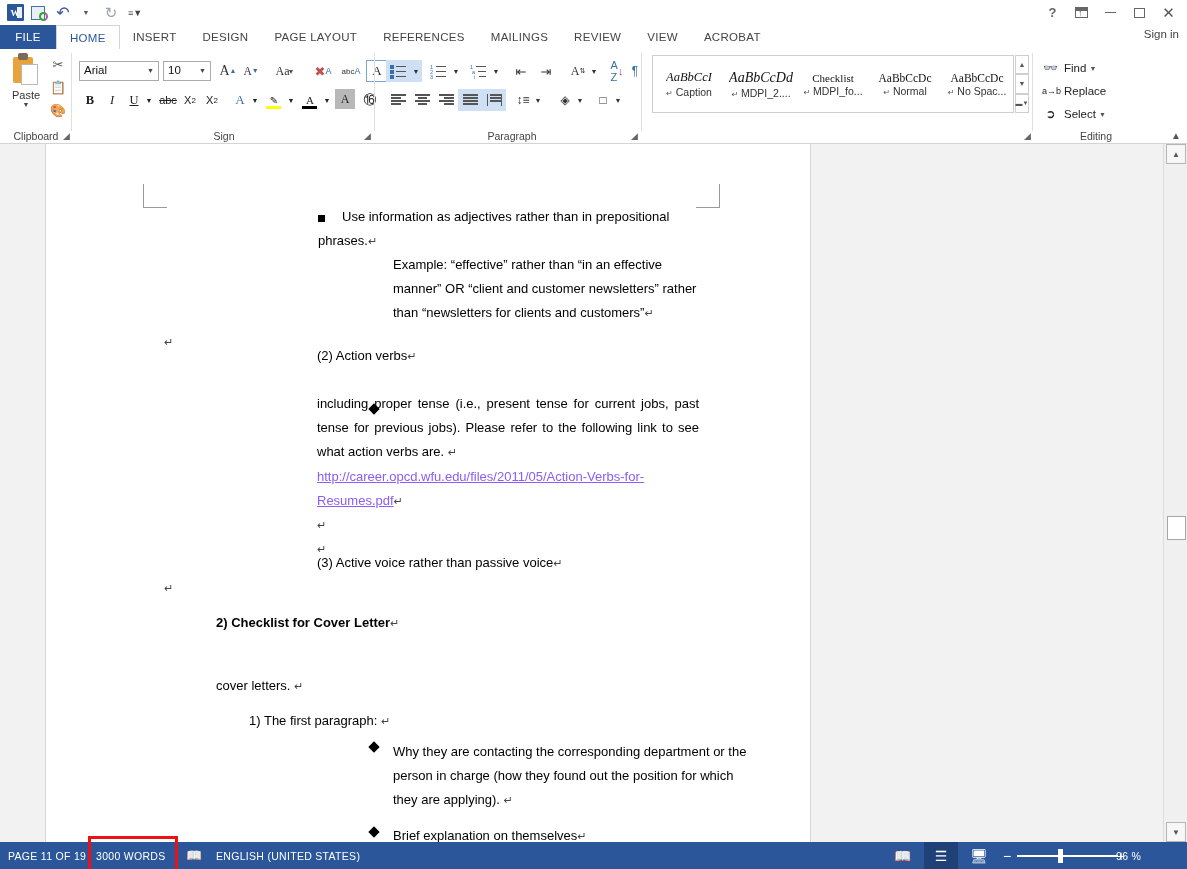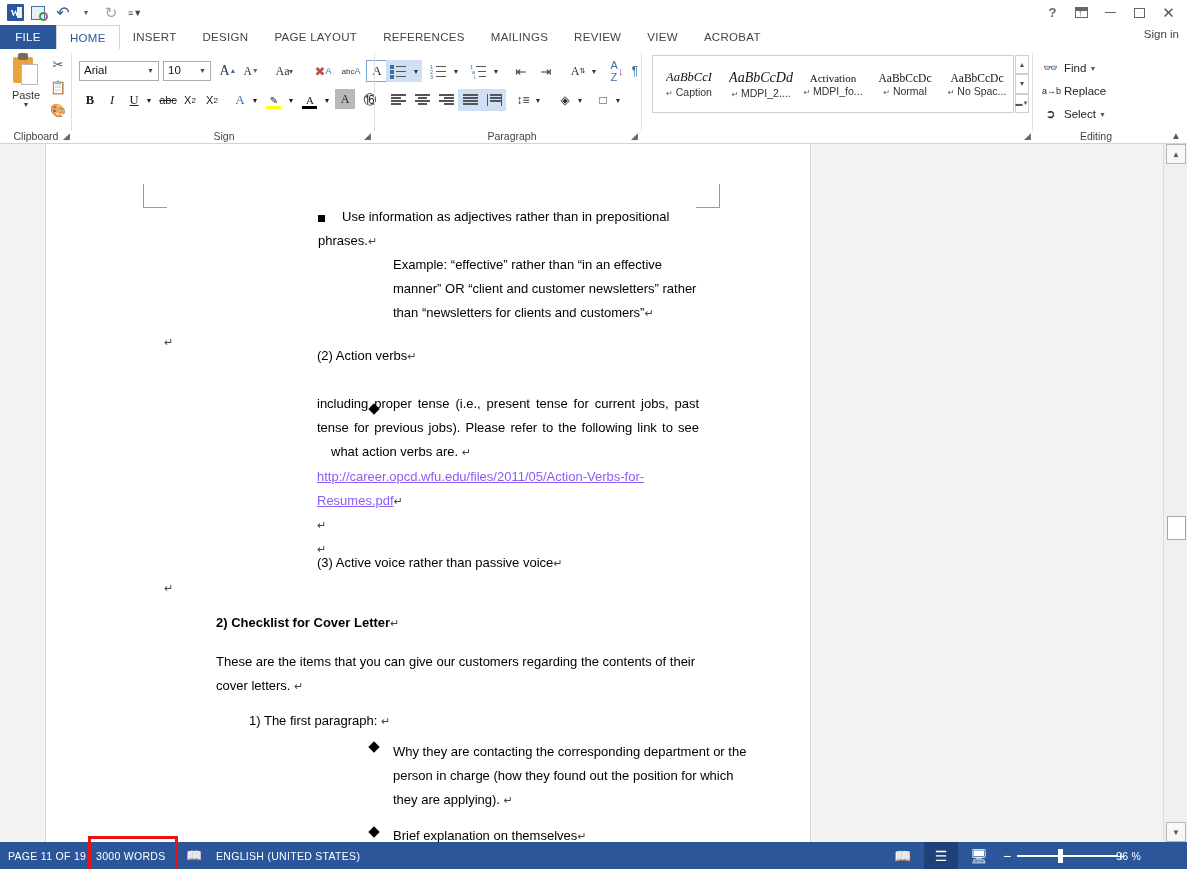--- a/index.html
+++ b/index.html
@@ -481,21 +481,21 @@
     <div class="stylebox">
       <div class="style-item">
         <div class="style-preview" style="font-style:italic;font-family:'Liberation Serif',serif">AaBbCcI</div>
         <div class="style-name"><span class="pilcrow-sm">↵</span> <span>Caption</span></div>
       </div>
       <div class="style-item">
         <div class="style-preview" style="font-style:italic;font-family:'Liberation Serif',serif;font-size:14px">AaBbCcDd</div>
         <div class="style-name"><span class="pilcrow-sm">↵</span> <span>MDPI_2....</span></div>
       </div>
       <div class="style-item">
-        <div class="style-preview" style="font-family:'Liberation Serif',serif;font-size:11px">Activation</div>
+        <div class="style-preview" style="font-family:'Liberation Serif',serif;font-size:11px">Checklist</div>
         <div class="style-name"><span class="pilcrow-sm">↵</span> <span>MDPI_fo...</span></div>
       </div>
       <div class="style-item">
         <div class="style-preview" style="font-family:'Liberation Serif',serif;font-size:11.5px">AaBbCcDc</div>
         <div class="style-name"><span class="pilcrow-sm">↵</span> <span>Normal</span></div>
       </div>
       <div class="style-item">
         <div class="style-preview" style="font-family:'Liberation Serif',serif;font-size:11.5px">AaBbCcDc</div>
         <div class="style-name"><span class="pilcrow-sm">↵</span> <span>No Spac...</span></div>
       </div>
@@ -543,33 +543,32 @@
 
       <div class="bullet-dia" style="left:324px;top:261px"></div>
       <div class="p" style="left:347px;top:113px"><span>Example: “effective” rather than “in an effective</span></div>
       <div class="p" style="left:347px;top:137px"><span>manner” OR “client and customer newsletters” rather</span></div>
       <div class="p" style="left:347px;top:161px"><span>than “newsletters for clients and customers”</span><span class="pilcrow">↵</span></div>
 
       <div class="p" style="left:271px;top:204px"><span>(2) Action verbs</span><span class="pilcrow">↵</span></div>
 
       <div class="p" style="left:271px;top:252px;width:382px;text-align:justify;text-align-last:justify"><span>including proper tense (i.e., present tense for current jobs, past</span></div>
       <div class="p" style="left:271px;top:276px;width:382px;text-align:justify;text-align-last:justify"><span>tense for previous jobs). Please refer to the following link to see</span></div>
-      <div class="p" style="left:285px;top:300px"><span>what action verbs are. </span><span class="pilcrow">↵</span></div>
+      <div class="p" style="left:271px;top:300px"><span>what action verbs are. </span><span class="pilcrow">↵</span></div>
 
       <div class="p link" style="left:271px;top:325px">http://career.opcd.wfu.edu/files/2011/05/Action-Verbs-for-</div>
       <div class="p" style="left:271px;top:349px"><span class="link">Resumes.pdf</span><span class="pilcrow">↵</span></div>
 
       <div class="p" style="left:271px;top:373px"><span class="pilcrow">↵</span></div>
       <div class="p" style="left:271px;top:397px"><span class="pilcrow">↵</span></div>
 
       <div class="p" style="left:271px;top:411px"><span>(3) Active voice rather than passive voice</span><span class="pilcrow">↵</span></div>
 
       <div class="p" style="left:170px;top:471px;font-weight:bold"><span>2) Checklist for Cover Letter</span><span class="pilcrow" style="font-weight:normal">↵</span></div>
 
-      <div class="p" style="left:170px;top:510px"><span>These are the items that you can give our customers regarding the contents of their</span></div>
       <div class="p" style="left:170px;top:534px"><span>cover letters. </span><span class="pilcrow">↵</span></div>
 
       <div class="p" style="left:203px;top:569px"><span>1) The first paragraph: </span><span class="pilcrow">↵</span></div>
 
       <div class="bullet-dia" style="left:324px;top:599px"></div>
       <div class="p" style="left:347px;top:600px;width:306px;text-align:justify;text-align-last:justify"><span>Why they are contacting the corresponding department or the</span></div>
       <div class="p" style="left:347px;top:624px;width:306px;text-align:justify;text-align-last:justify"><span>person in charge (how they found out the position for which</span></div>
       <div class="p" style="left:347px;top:648px"><span>they are applying). </span><span class="pilcrow">↵</span></div>
 
       <div class="bullet-dia" style="left:324px;top:684px"></div>

